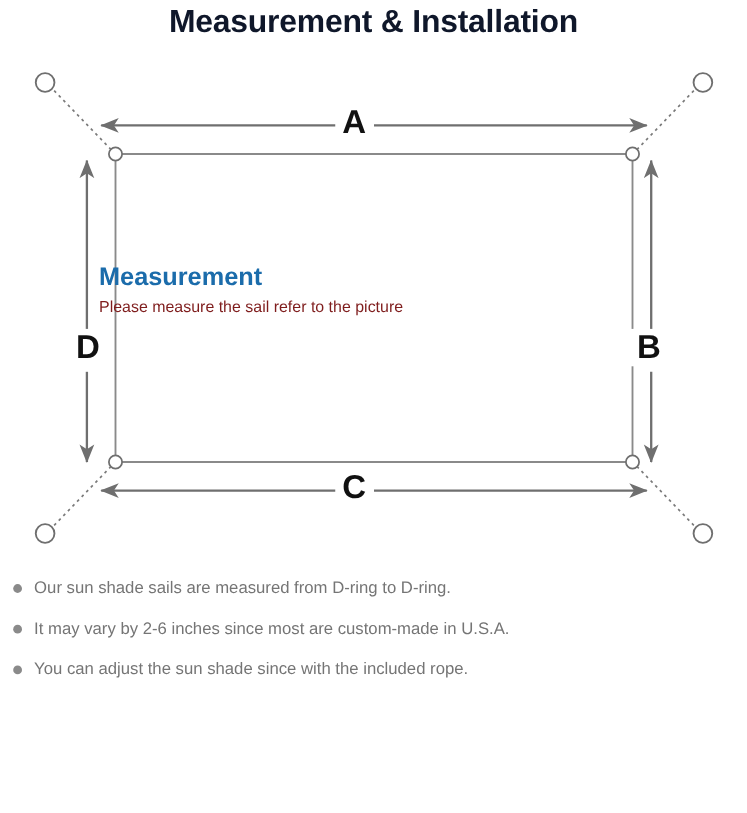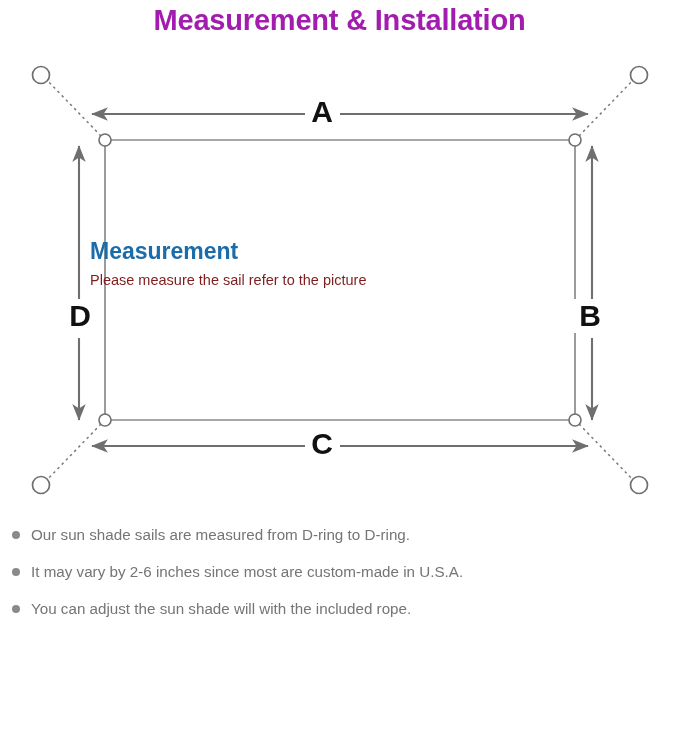--- a/index.html
+++ b/index.html
@@ -18,21 +18,21 @@
 
   
   #page-title {
     position: absolute;
     top: 0px;
     left: 0;
     width: 679px;
     text-align: center;
     font-size: 29px;
     font-weight: bold;
-    color: #a21caf;
+    color: #0f172a;
     letter-spacing: -0.2px;
     line-height: 40px;
   }
 
   
   #diagram {
     position: absolute;
     top: 48px;
     left: 0;
     width: 679px;
@@ -175,15 +175,15 @@
   <div class="note-item">
     <span class="note-bullet"></span>
     <span>Our sun shade sails are measured from D-ring to D-ring.</span>
   </div>
   <div class="note-item">
     <span class="note-bullet"></span>
     <span>It may vary by 2-6 inches since most are custom-made in U.S.A.</span>
   </div>
   <div class="note-item">
     <span class="note-bullet"></span>
-    <span>You can adjust the sun shade will with the included rope.</span>
+    <span>You can adjust the sun shade since with the included rope.</span>
   </div>
 </div>
 
 </body></html>

